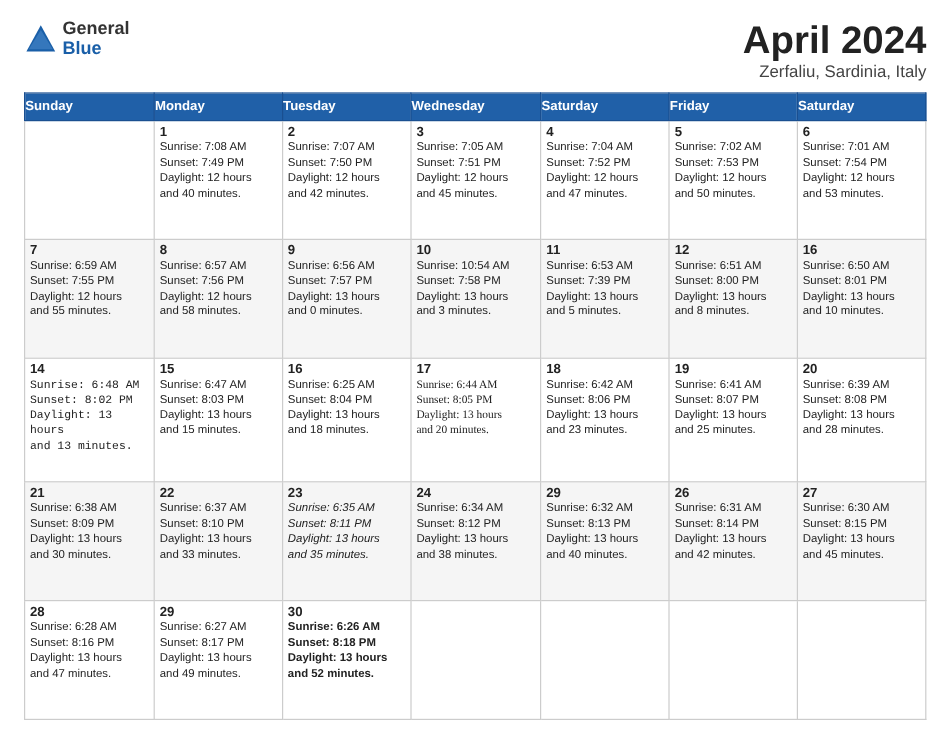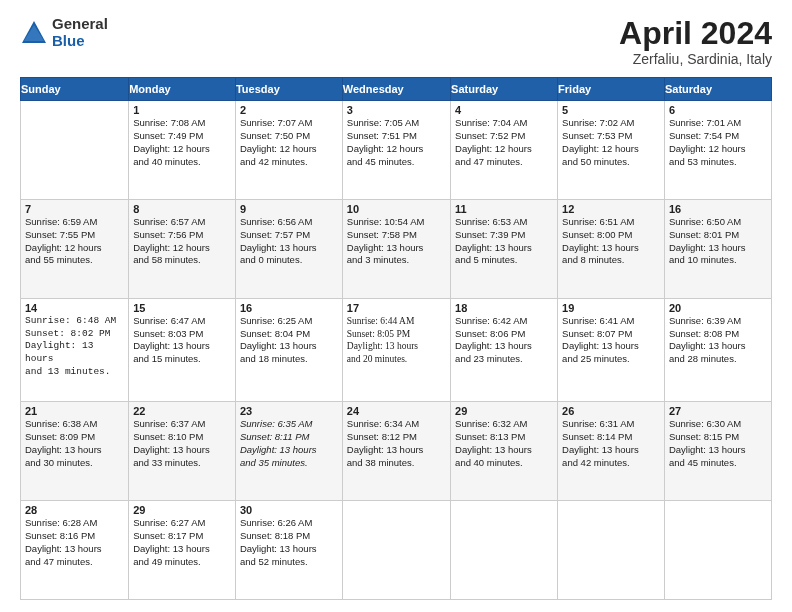--- a/index.html
+++ b/index.html
@@ -336,21 +336,21 @@
           </td>
           <td>
             <span class="day-num">29</span>
             <div class="day-info" style="white-space: pre-line;">Sunrise: 6:27 AM
 Sunset: 8:17 PM
 Daylight: 13 hours
 and 49 minutes.</div>
           </td>
           <td>
             <span class="day-num">30</span>
-            <div class="day-info" style="white-space: pre-line;">Sunrise: 6:26 AM
+            <div class="day-info" style="white-space: pre-line; font-weight: bold;">Sunrise: 6:26 AM
 Sunset: 8:18 PM
 Daylight: 13 hours
 and 52 minutes.</div>
           </td>
           <td class="empty-cell"></td>
           <td class="empty-cell"></td>
           <td class="empty-cell"></td>
           <td class="empty-cell"></td>
         </tr>
       </tbody>

